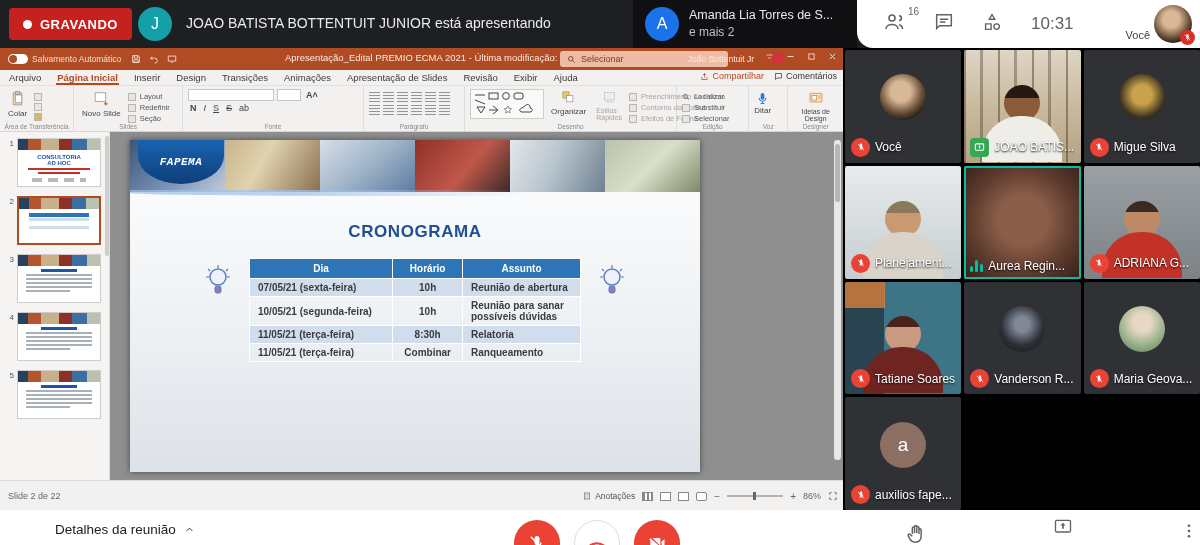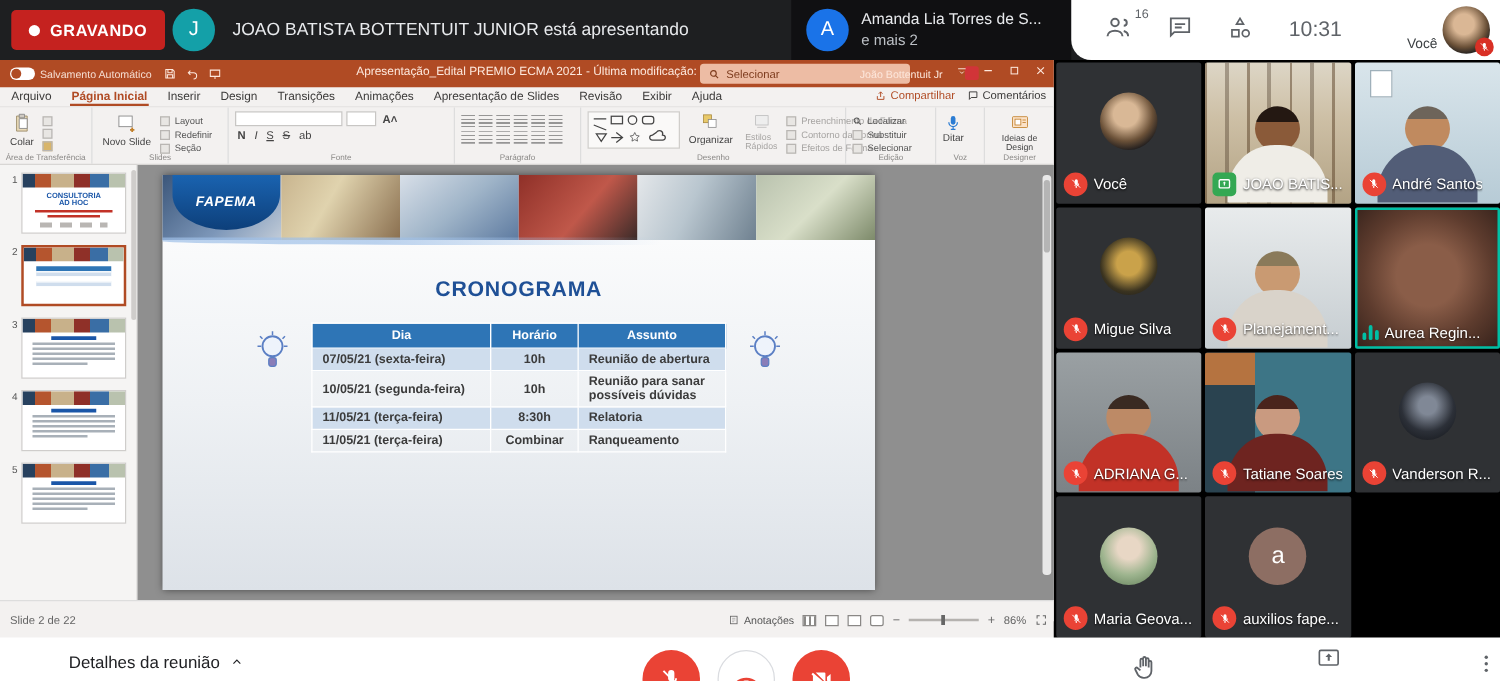--- a/index.html
+++ b/index.html
@@ -101,21 +101,21 @@
   .banner { position: relative; height: 52px; display: flex; }
   .banner .ph { flex: 1; }
   .ph1 { background: linear-gradient(135deg,#3b567a,#7d97b9 60%,#c2ccd8); }
   .ph2 { background: linear-gradient(120deg,#c8b48e,#e0d3ae 40%,#8a6f4f); }
   .ph3 { background: linear-gradient(140deg,#d8dfe8,#9fb4c8 50%,#5d7aa0); }
   .ph4 { background: linear-gradient(130deg,#8f3028,#c0584a 55%,#3a2a28); }
   .ph5 { background: linear-gradient(115deg,#e4e7ea,#b9c6cf 45%,#6f8190); }
   .ph6 { background: linear-gradient(135deg,#b9c2ae,#d9dfc9 50%,#7d8a6a); }
   .fapema-badge { position: absolute; left: 8px; top: 0; width: 86px; height: 44px;
     background: linear-gradient(180deg, #1a63b0, #0d3f7a); border-radius: 0 0 55% 55% / 0 0 70% 70%;
-    display: flex; align-items: center; justify-content: center; color: #fff; font-size: 11px; font-weight: bold; font-style: italic; letter-spacing: .5px; }
+    display: flex; align-items: center; justify-content: center; color: #fff; font-size: 11px; font-weight: bold; font-style: italic; letter-spacing: .5px; font-family: Liberation Mono, monospace; }
   .swoosh { position: absolute; left: 0; top: 50px; width: 100%; height: 6px;
     background: linear-gradient(90deg, #9fc0e8 0 30%, transparent 70%); border-radius: 0 0 50% 50%; opacity: .7; }
   .slide-title { margin-top: 30px; text-align: center; font-size: 17px; font-weight: bold; color: #1f5096; letter-spacing: .6px; }
   .tablewrap { position: relative; width: 332px; margin: 16px auto 0; }
   .crono { width: 100%; border-collapse: collapse; font-size: 10px; color: #333; }
   .crono th { background: #2e75b6; color: #fff; font-weight: bold; padding: 4px 6px; border: 1px solid #fff; font-size: 10px; }
   .crono td { padding: 3px 8px; border: 1px solid #fff; font-weight: bold; color: #3b3b3b; }
   .crono tr.alt td { background: #cfdded; }
   .crono td.c { text-align: center; }
   .bulb { position: absolute; top: 6px; }
@@ -664,36 +664,20 @@
           <div class="np">
             <span class="npbadge present">
               <svg width="11" height="11" viewBox="0 0 24 24">
                 <rect x="3" y="4" width="18" height="14" rx="2" fill="none" stroke="#fff" stroke-width="2.4"></rect>
                 <path fill="#fff" d="M12 7l3 3h-2v4h-2v-4H9z"></path>
               </svg>
             </span>
             <span class="nm">JOAO BATIS...</span>
           </div>
         </div>
-        <div class="tile p-andre">
-          <div class="fig">
-            <div class="head"></div>
-            <div class="torso"></div>
-          </div>
-          <div class="np">
-            <span class="npbadge">
-              <svg width="10" height="10" viewBox="0 0 24 24">
-                <path fill="#fff" d="M12 14.5a3 3 0 0 0 3-3v-5a3 3 0 0 0-6 0v5a3 3 0 0 0 3 3z"></path>
-                <path fill="#fff" d="M17.5 11.5h-1.7a3.8 3.8 0 0 1-6.4 2.7l-1.2 1.2A5.5 5.5 0 0 0 11 16.9V20h2v-3.1a5.5 5.5 0 0 0 4.5-5.4z"></path>
-                <path stroke="#fff" stroke-width="1.8" d="M4.5 4.5l15 15"></path>
-              </svg>
-            </span>
-            <span class="nm">André Santos</span>
-          </div>
-        </div>
         <div class="tile ">
           <div class="pav p-migue-av"></div>
           <div class="np">
             <span class="npbadge">
               <svg width="10" height="10" viewBox="0 0 24 24">
                 <path fill="#fff" d="M12 14.5a3 3 0 0 0 3-3v-5a3 3 0 0 0-6 0v5a3 3 0 0 0 3 3z"></path>
                 <path fill="#fff" d="M17.5 11.5h-1.7a3.8 3.8 0 0 1-6.4 2.7l-1.2 1.2A5.5 5.5 0 0 0 11 16.9V20h2v-3.1a5.5 5.5 0 0 0 4.5-5.4z"></path>
                 <path stroke="#fff" stroke-width="1.8" d="M4.5 4.5l15 15"></path>
               </svg>
             </span>

